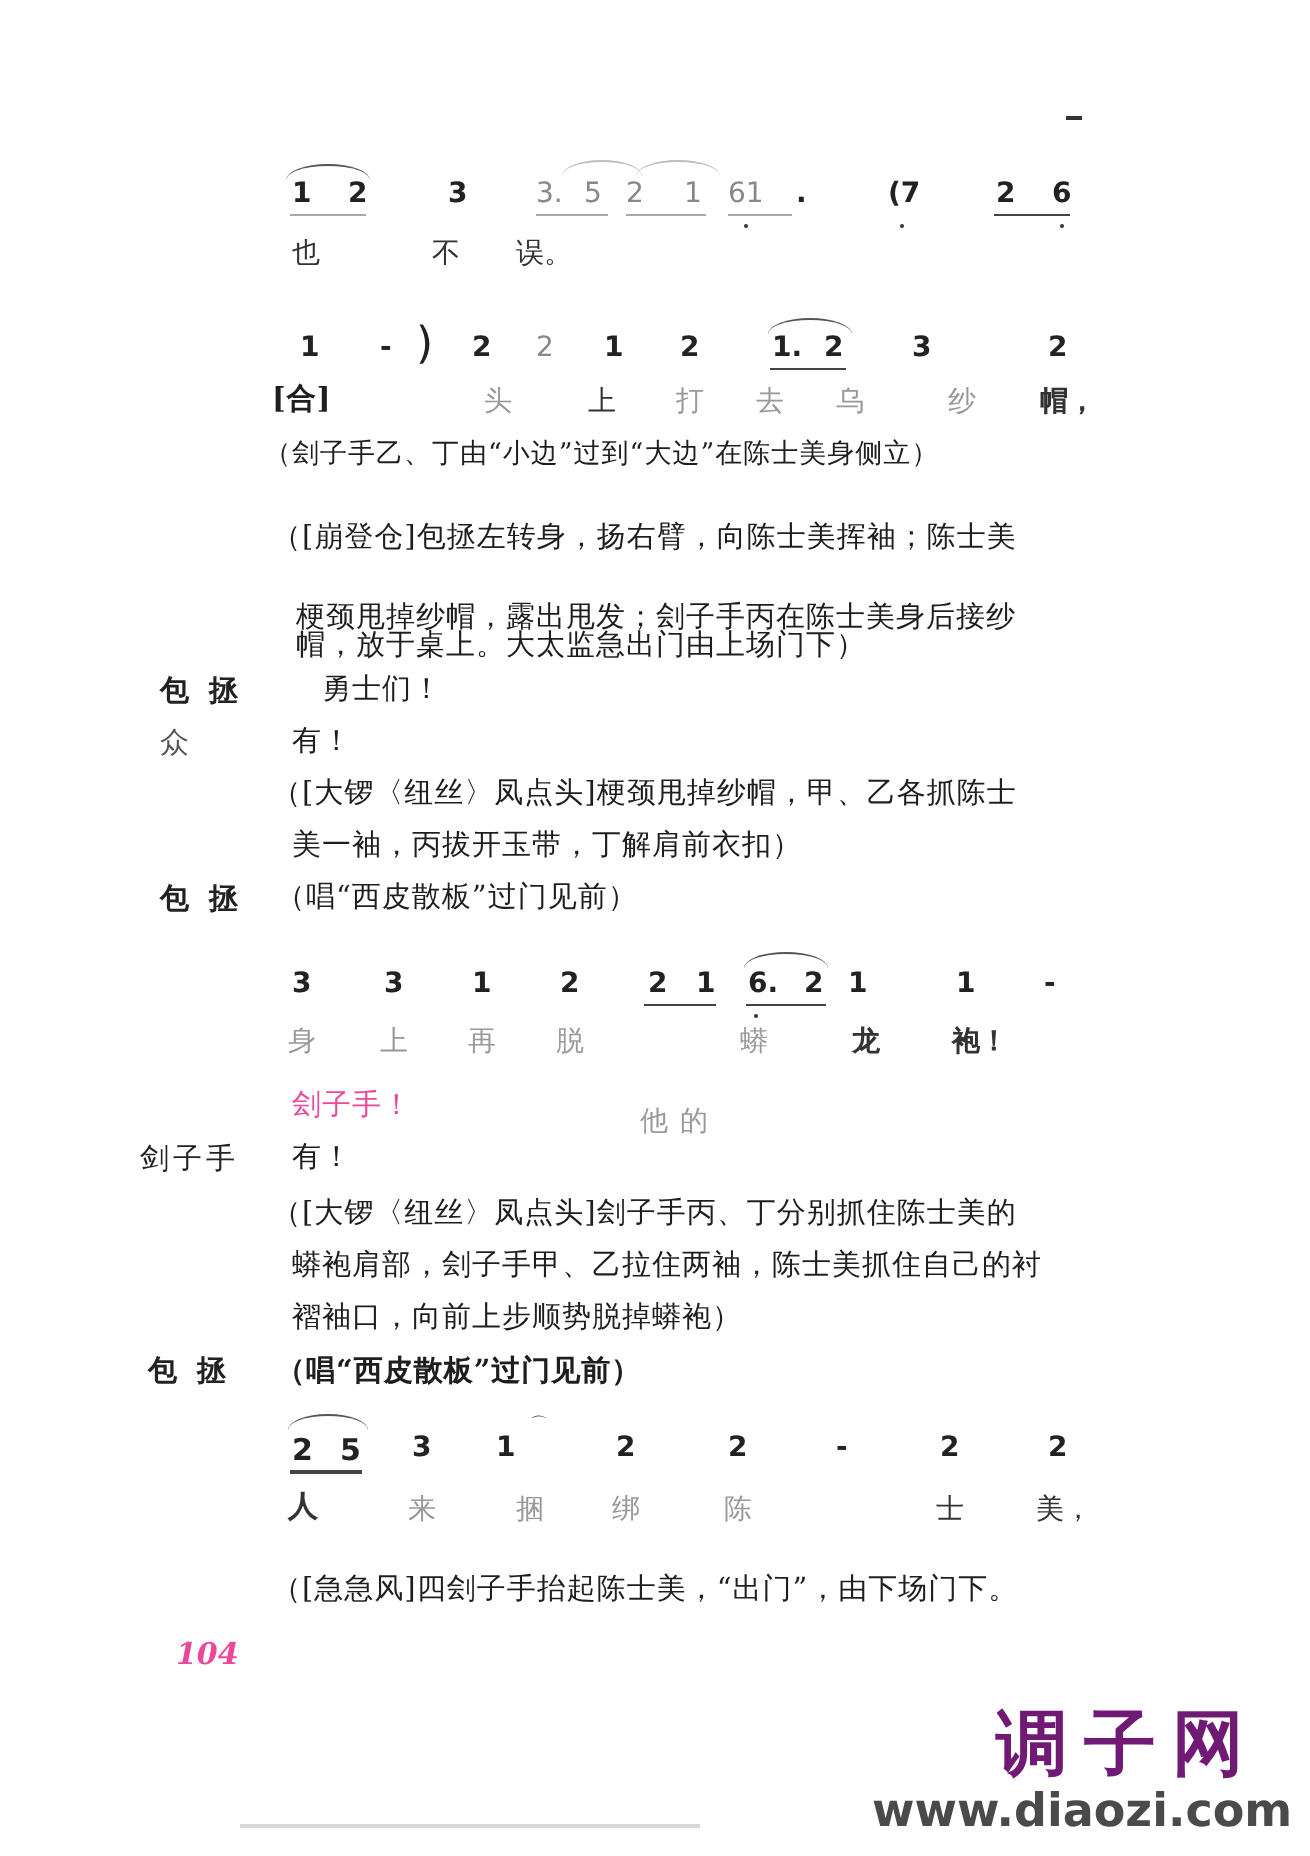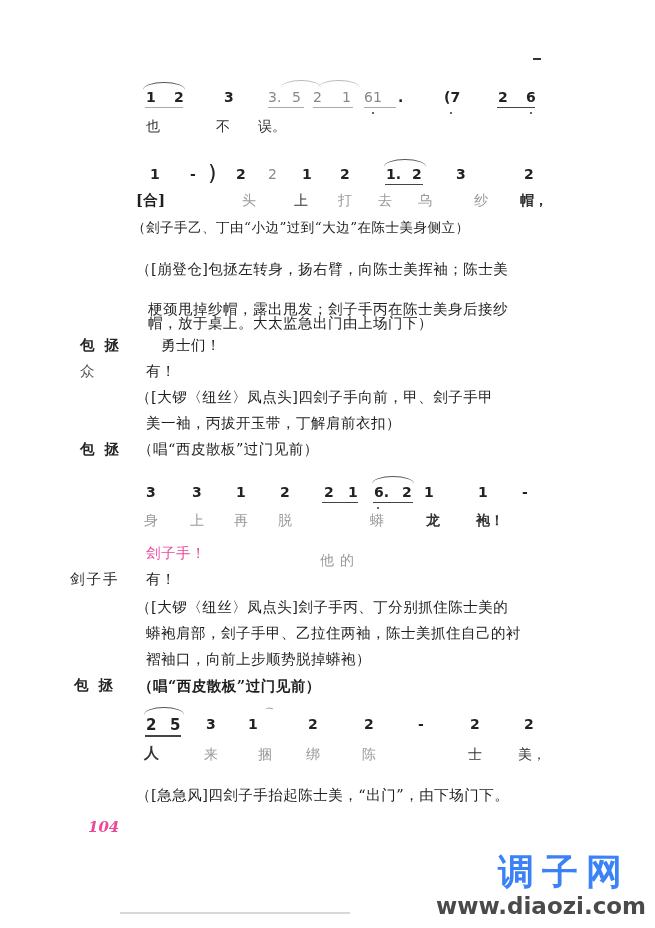--- a/index.html
+++ b/index.html
@@ -26,21 +26,21 @@
     border-radius: 50% 50% 0 0 / 100% 100% 0 0;
   }
   .slur.faint { border-top-color: #bbb; }
   .dot { position: absolute; width: 2px; height: 2px; background: #333; border-radius: 50%; }
   .page-number {
     font-family: "DejaVu Serif", serif; font-style: italic; font-weight: bold;
     font-size: 15px; color: #ec4899;
   }
   .wm-title {
     font-family: "DejaVu Sans", sans-serif; font-weight: bold;
-    font-size: 36px; color: #3b82f6; letter-spacing: 8px;
+    font-size: 36px; color: #701a75; letter-spacing: 8px;
   }
   .wm-url {
     font-family: "DejaVu Sans", sans-serif; font-weight: bold;
     font-size: 23px; color: #4a4a4a;
   }
   .scan-noise { position: absolute; height: 2px; background: #ccc; }
 </style>
 </head>
 <body>
 
@@ -106,21 +106,21 @@
 </div>
 
 <div>
   <span class="abs speaker bold" style="left:80px;top:336px;">包拯</span>
   <span class="abs text" style="left:161px;top:332px;">勇士们！</span>
   <span class="abs speaker" style="left:80px;top:362px;color:#555;">众</span>
   <span class="abs text" style="left:146px;top:358px;">有！</span>
 </div>
 
 <div>
-  <div class="abs text" style="left:136px;top:384px;">（[大锣〈纽丝〉凤点头]四刽子手向前，甲、刽子手甲</div>
+  <div class="abs text" style="left:136px;top:384px;">（[大锣〈纽丝〉凤点头]梗颈甩掉纱帽，甲、乙各抓陈士</div>
   <div class="abs text" style="left:146px;top:410px;">美一袖，丙拔开玉带，丁解肩前衣扣）</div>
 </div>
 
 <div>
   <span class="abs speaker bold" style="left:80px;top:440px;">包拯</span>
   <span class="abs text" style="left:138px;top:436px;">（唱“西皮散板”过门见前）</span>
 </div>
 
 <div>
   <div class="slur" style="left:372px;top:476px;width:42px;"></div>

